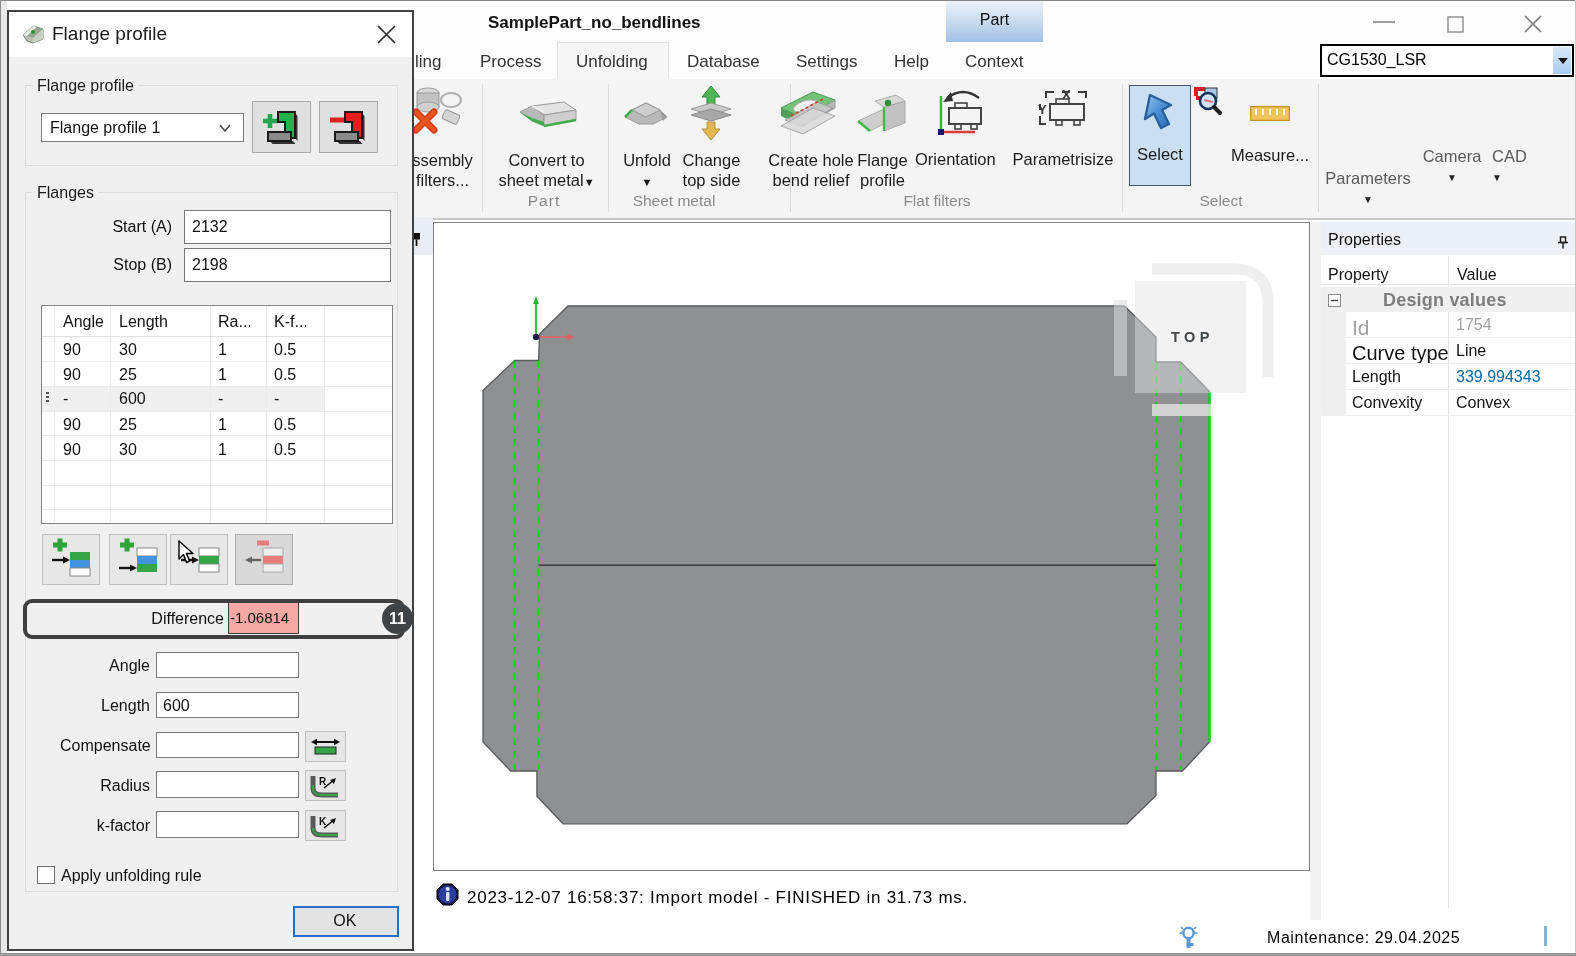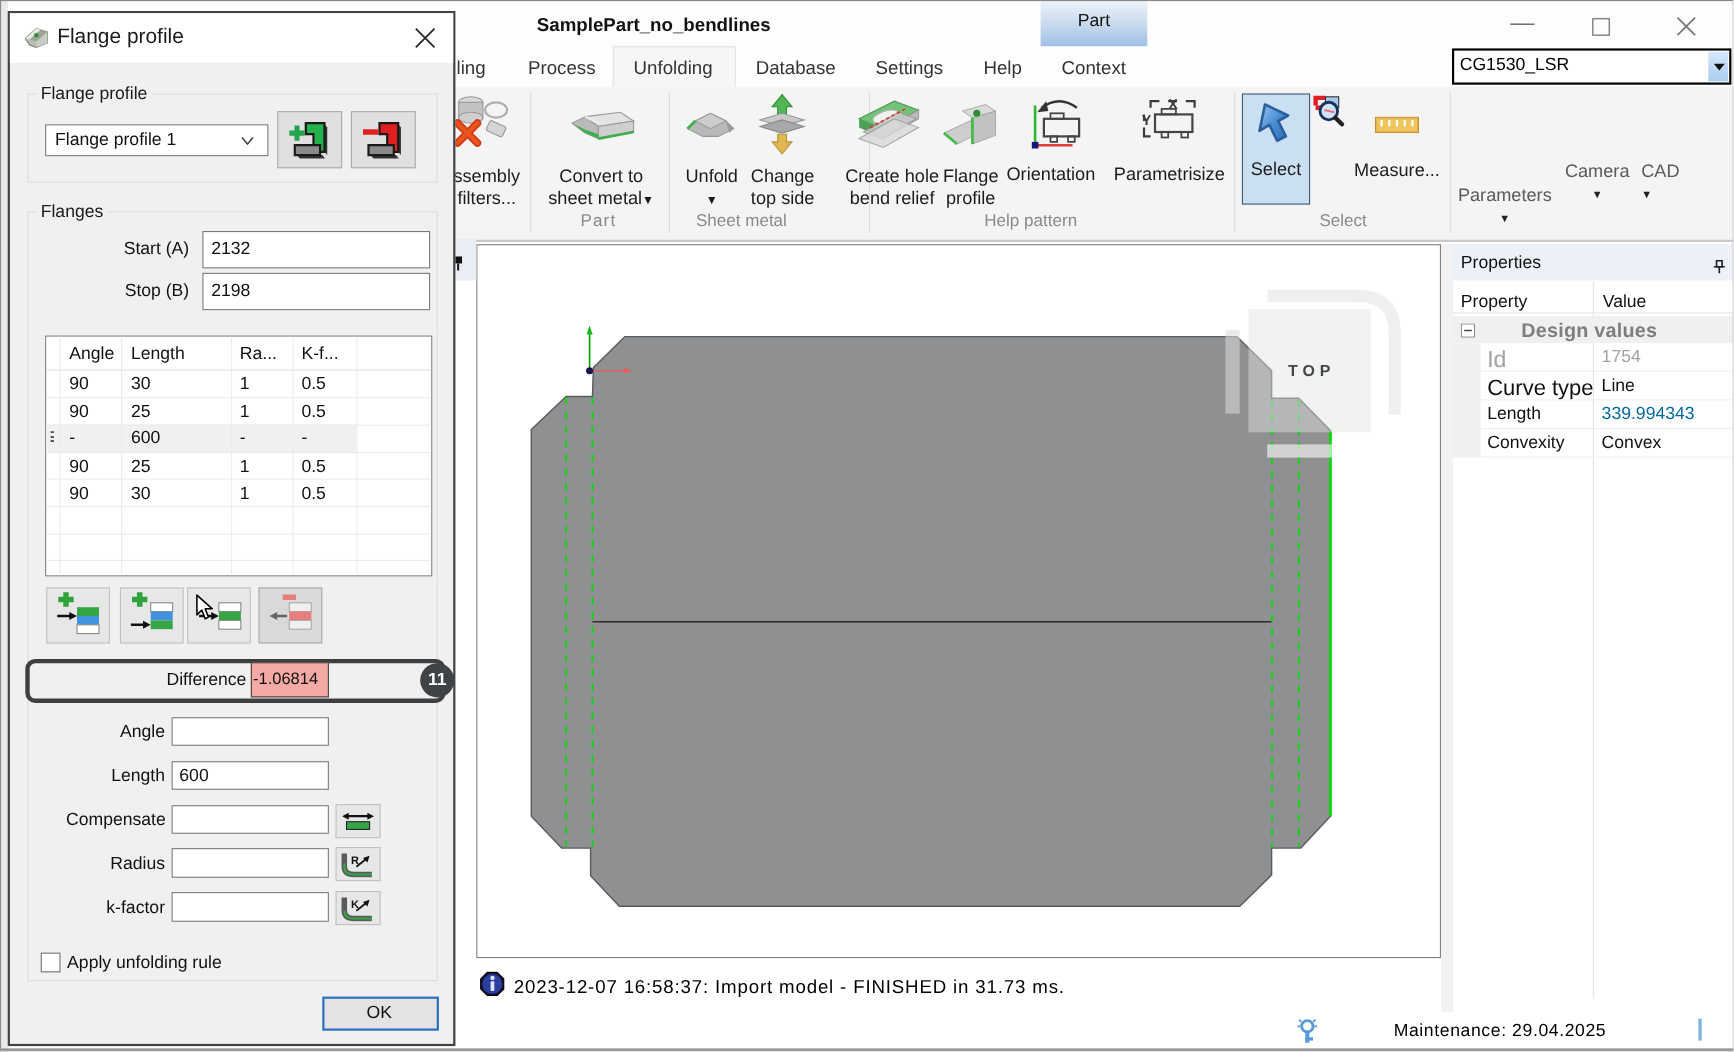--- a/index.html
+++ b/index.html
@@ -52,21 +52,21 @@
 <div class="lbl" style="left:845px;top:150px;width:75px;text-align:center;font-size:16.5px;line-height:20px;color:#1c1c1c;">Flange<br>profile</div>
 <div class="lbl" style="top:150px;width:92px;left:915px;text-align:left;font-size:16.5px;color:#1c1c1c;">Orientation</div>
 <div class="lbl" style="left:1011px;top:150px;width:104px;text-align:center;font-size:16.5px;color:#1c1c1c;">Parametrisize</div>
 <div class="lbl" style="left:1228px;top:146px;width:84px;text-align:center;font-size:16.5px;color:#1c1c1c;">Measure...</div>
 <div class="lbl" style="left:1322px;top:147px;width:92px;text-align:center;font-size:16.5px;color:#5a5a5a;margin-top:22px;">Parameters<br><span style="font-size:10px;color:#222;">▼</span></div>
 <div class="lbl" style="left:1418px;top:147px;width:68px;text-align:center;font-size:16.5px;color:#5a5a5a;">Camera<br><span style="font-size:10px;color:#222;">▼</span></div>
 <div class="lbl" style="left:1492px;top:147px;width:48px;text-align:left;font-size:16.5px;color:#5a5a5a;">CAD<br><span style="font-size:10px;color:#222;">▼</span></div>
 
 <div class="lbl" style="left:504px;top:192px;width:80px;text-align:center;font-size:15.5px;letter-spacing:1px;color:#8a8a8a;">Part</div>
 <div class="lbl" style="left:624px;top:192px;width:100px;text-align:center;font-size:15.5px;color:#8a8a8a;">Sheet metal</div>
-<div class="lbl" style="left:887px;top:192px;width:100px;text-align:center;font-size:15.5px;color:#8a8a8a;">Help pattern</div>
+<div class="lbl" style="left:887px;top:192px;width:100px;text-align:center;font-size:15.5px;color:#8a8a8a;">Flat filters</div>
 <div class="lbl" style="left:1181px;top:192px;width:80px;text-align:center;font-size:15.5px;color:#8a8a8a;">Select</div>
 
 <div class="abs" style="left:1129px;top:85px;width:62px;height:101px;background:#cbdff2;border:1.5px solid #3f5a77;box-sizing:border-box;"></div>
 <div class="lbl" style="left:1129px;top:145px;width:62px;text-align:center;font-size:16.5px;color:#1c1c1c;">Select</div>
 
 <svg class="abs" style="left:410px;top:86px;" width="56" height="54" viewBox="0 0 56 54">
   <ellipse cx="18" cy="7" rx="11" ry="5" fill="#d9d9d9" stroke="#9a9a9a"></ellipse>
   <rect x="7" y="7" width="22" height="14" fill="#c2c2c2" stroke="#9a9a9a"></rect>
   <ellipse cx="18" cy="21" rx="11" ry="5" fill="#cfcfcf" stroke="#9a9a9a"></ellipse>
   <ellipse cx="41" cy="14" rx="10" ry="7" fill="none" stroke="#b0b0b0" stroke-width="2"></ellipse>

